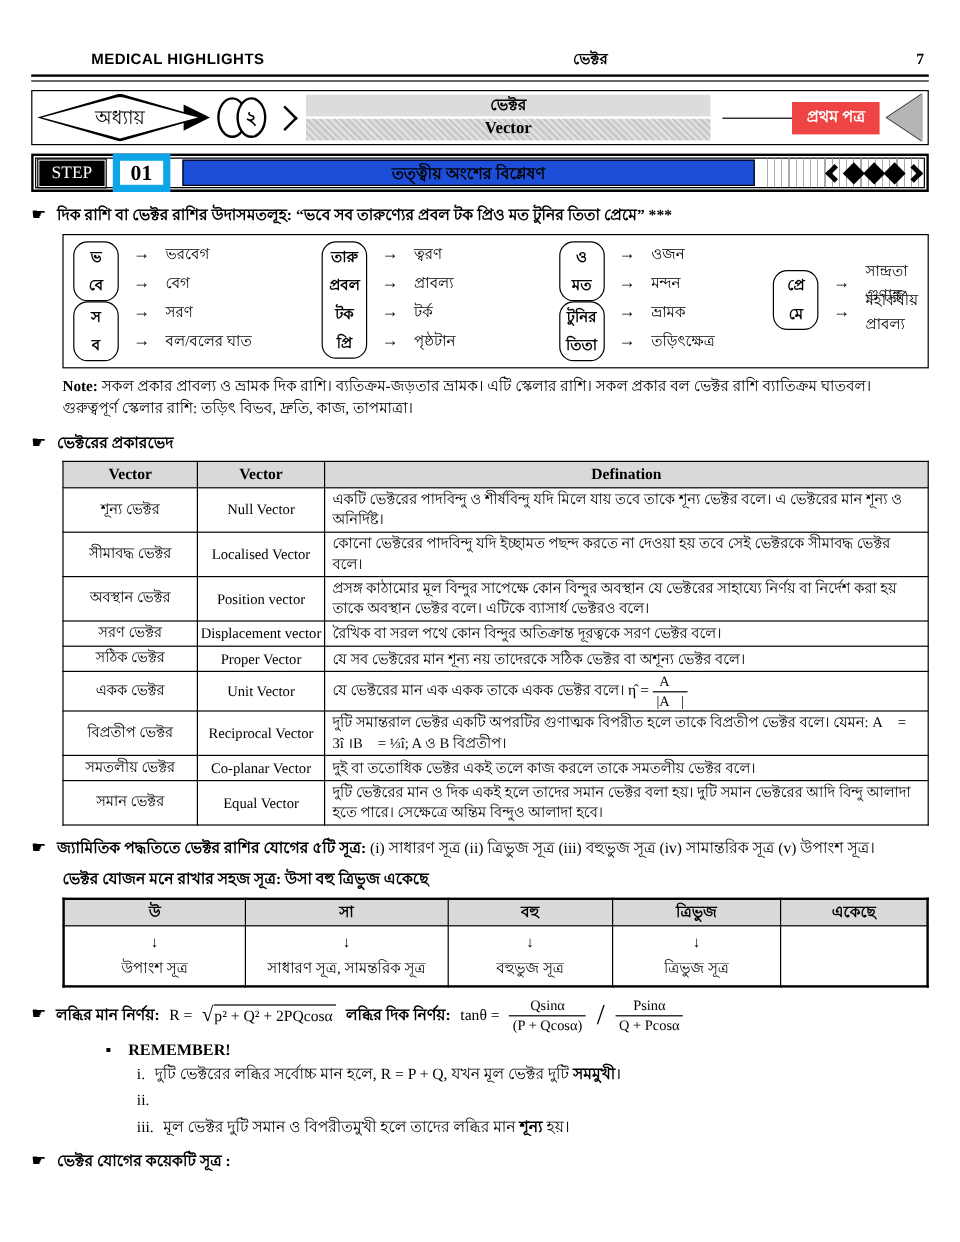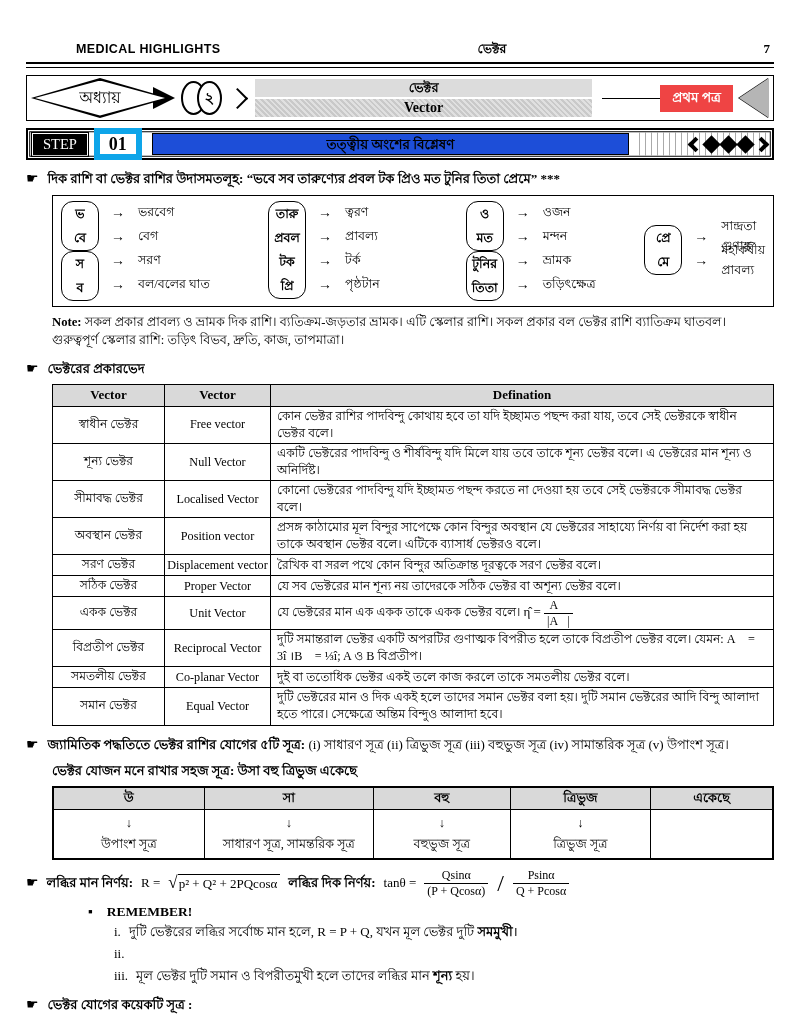--- a/index.html
+++ b/index.html
@@ -268,25 +268,20 @@
     <span class="bullet-icon">☛</span>
     <b>ভেক্টরের প্রকারভেদ</b>
   </div>
 
   <table class="types-table">
     <tbody>
         <tr>
       <th class="col-vector">Vector</th>
       <th class="col-terms">Vector</th>
       <th>Defination</th>
-    </tr>
-    <tr>
-      <td class="col-vector">স্বাধীন ভেক্টর</td>
-      <td class="col-terms">Free vector</td>
-      <td class="def">কোন ভেক্টর রাশির পাদবিন্দু কোথায় হবে তা যদি ইচ্ছামত পছন্দ করা যায়, তবে সেই ভেক্টরকে স্বাধীন ভেক্টর বলে।</td>
     </tr>
     <tr>
       <td class="col-vector">শূন্য ভেক্টর</td>
       <td class="col-terms">Null Vector</td>
       <td class="def">একটি ভেক্টরের পাদবিন্দু ও শীর্ষবিন্দু যদি মিলে যায় তবে তাকে শূন্য ভেক্টর বলে। এ ভেক্টরের মান শূন্য ও অনির্দিষ্ট।</td>
     </tr>
     <tr>
       <td class="col-vector">সীমাবদ্ধ ভেক্টর</td>
       <td class="col-terms">Localised Vector</td>
       <td class="def">কোনো ভেক্টরের পাদবিন্দু যদি ইচ্ছামত পছন্দ করতে না দেওয়া হয় তবে সেই ভেক্টরকে সীমাবদ্ধ ভেক্টর বলে।</td>

